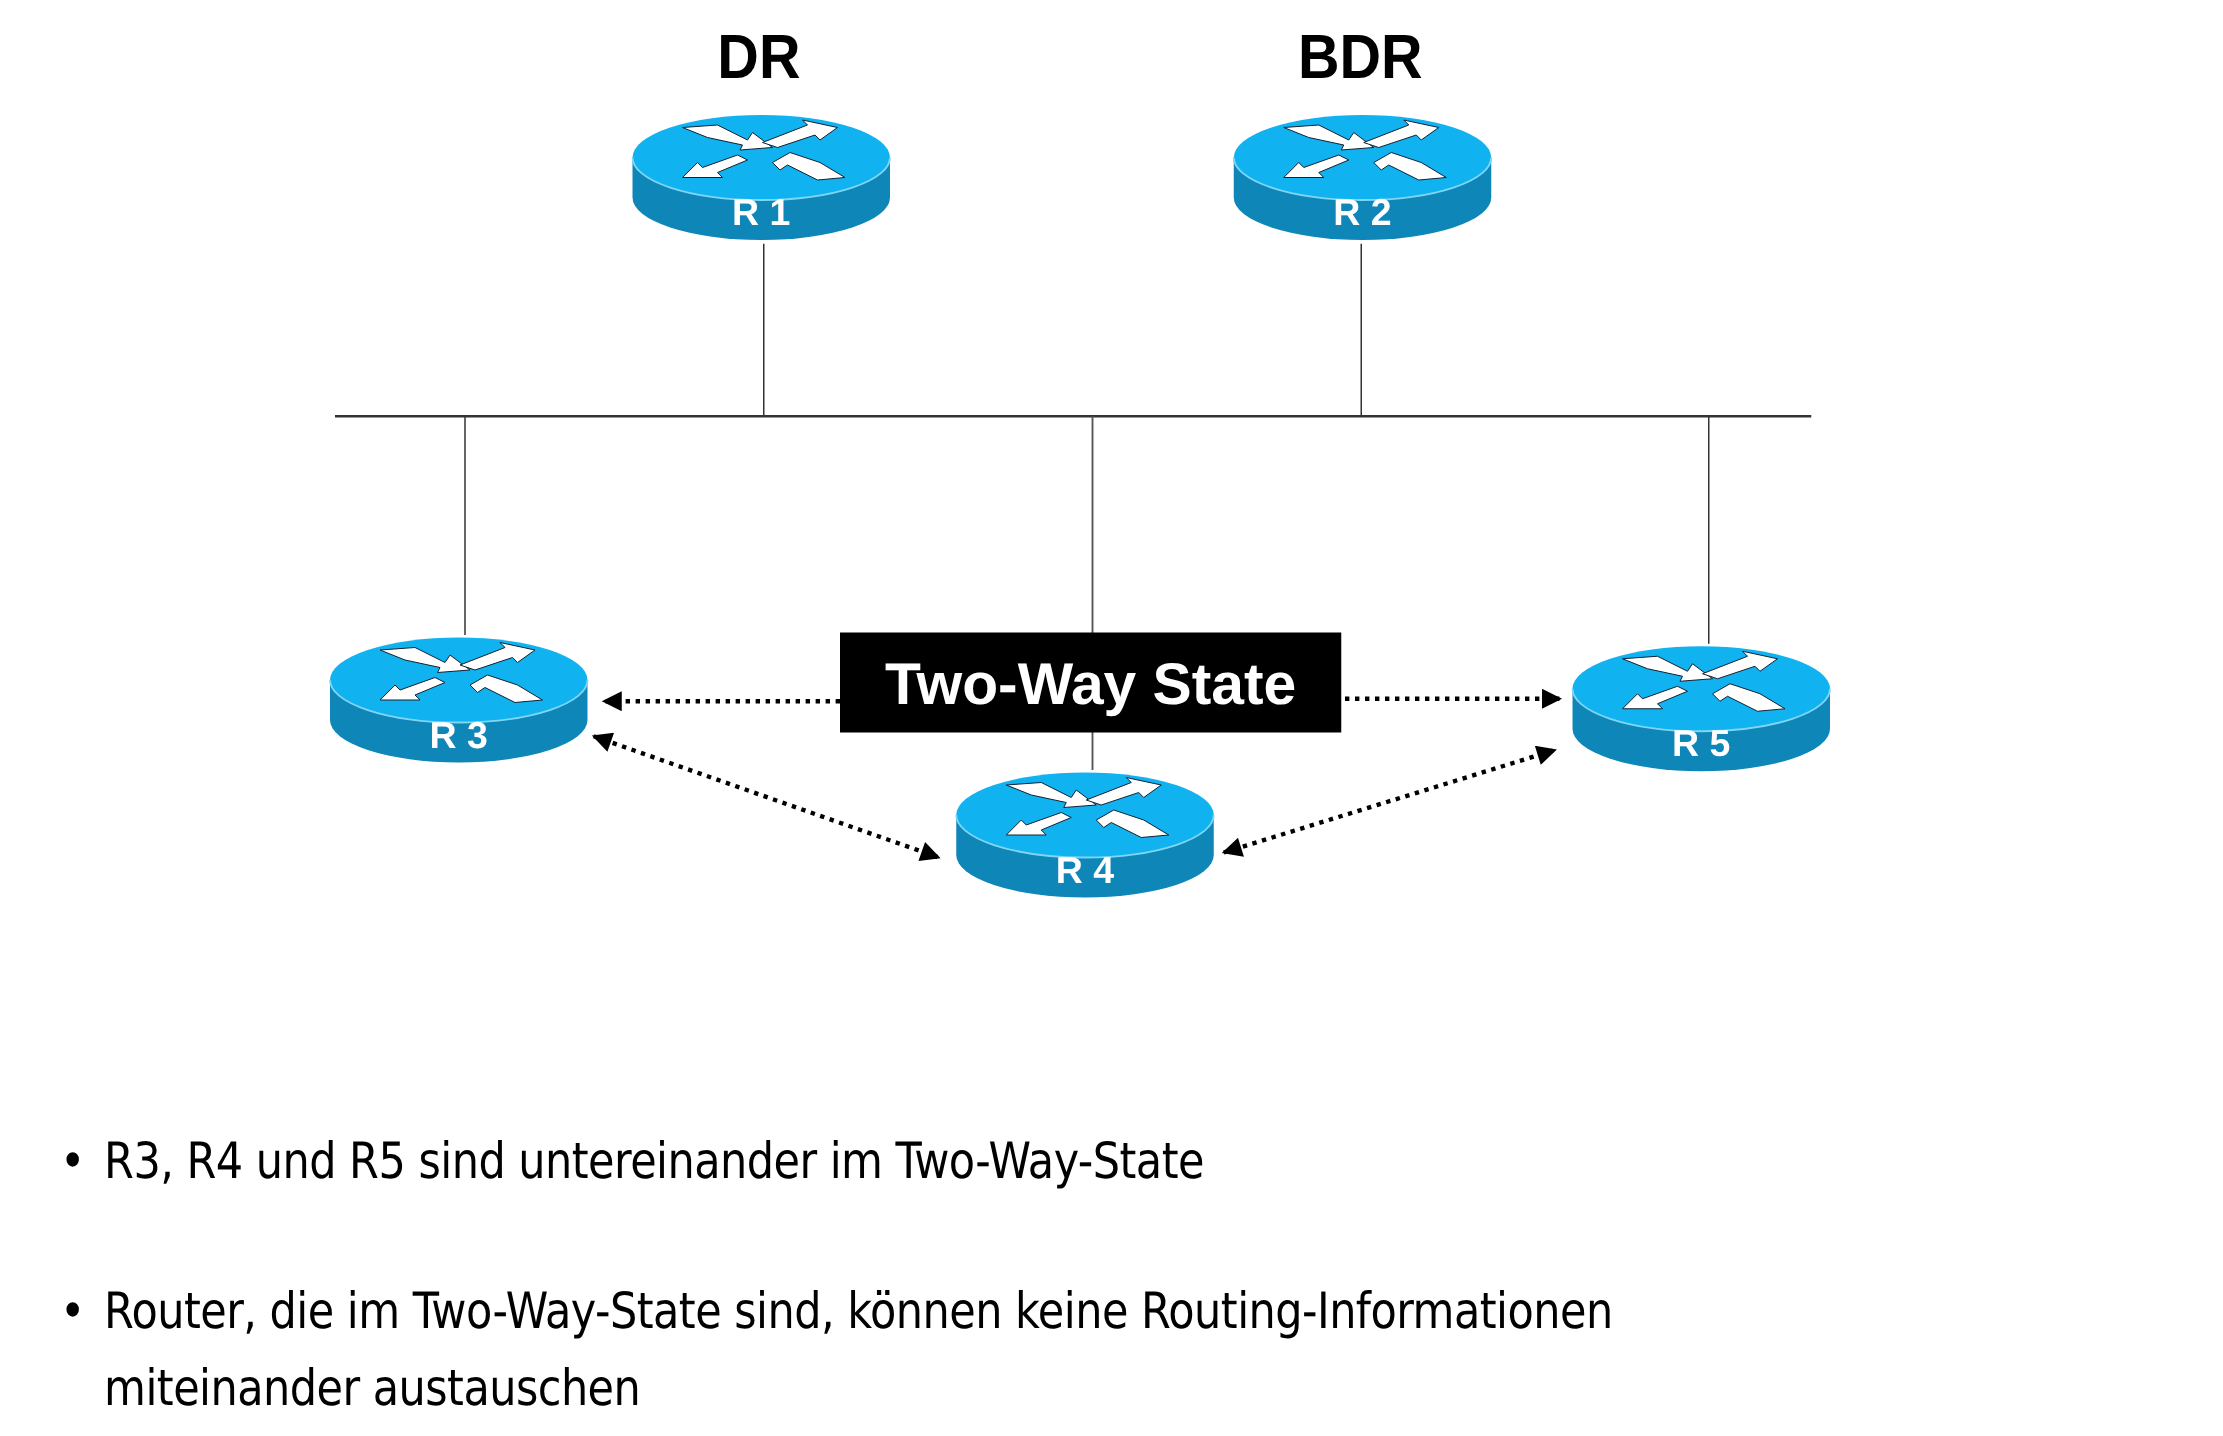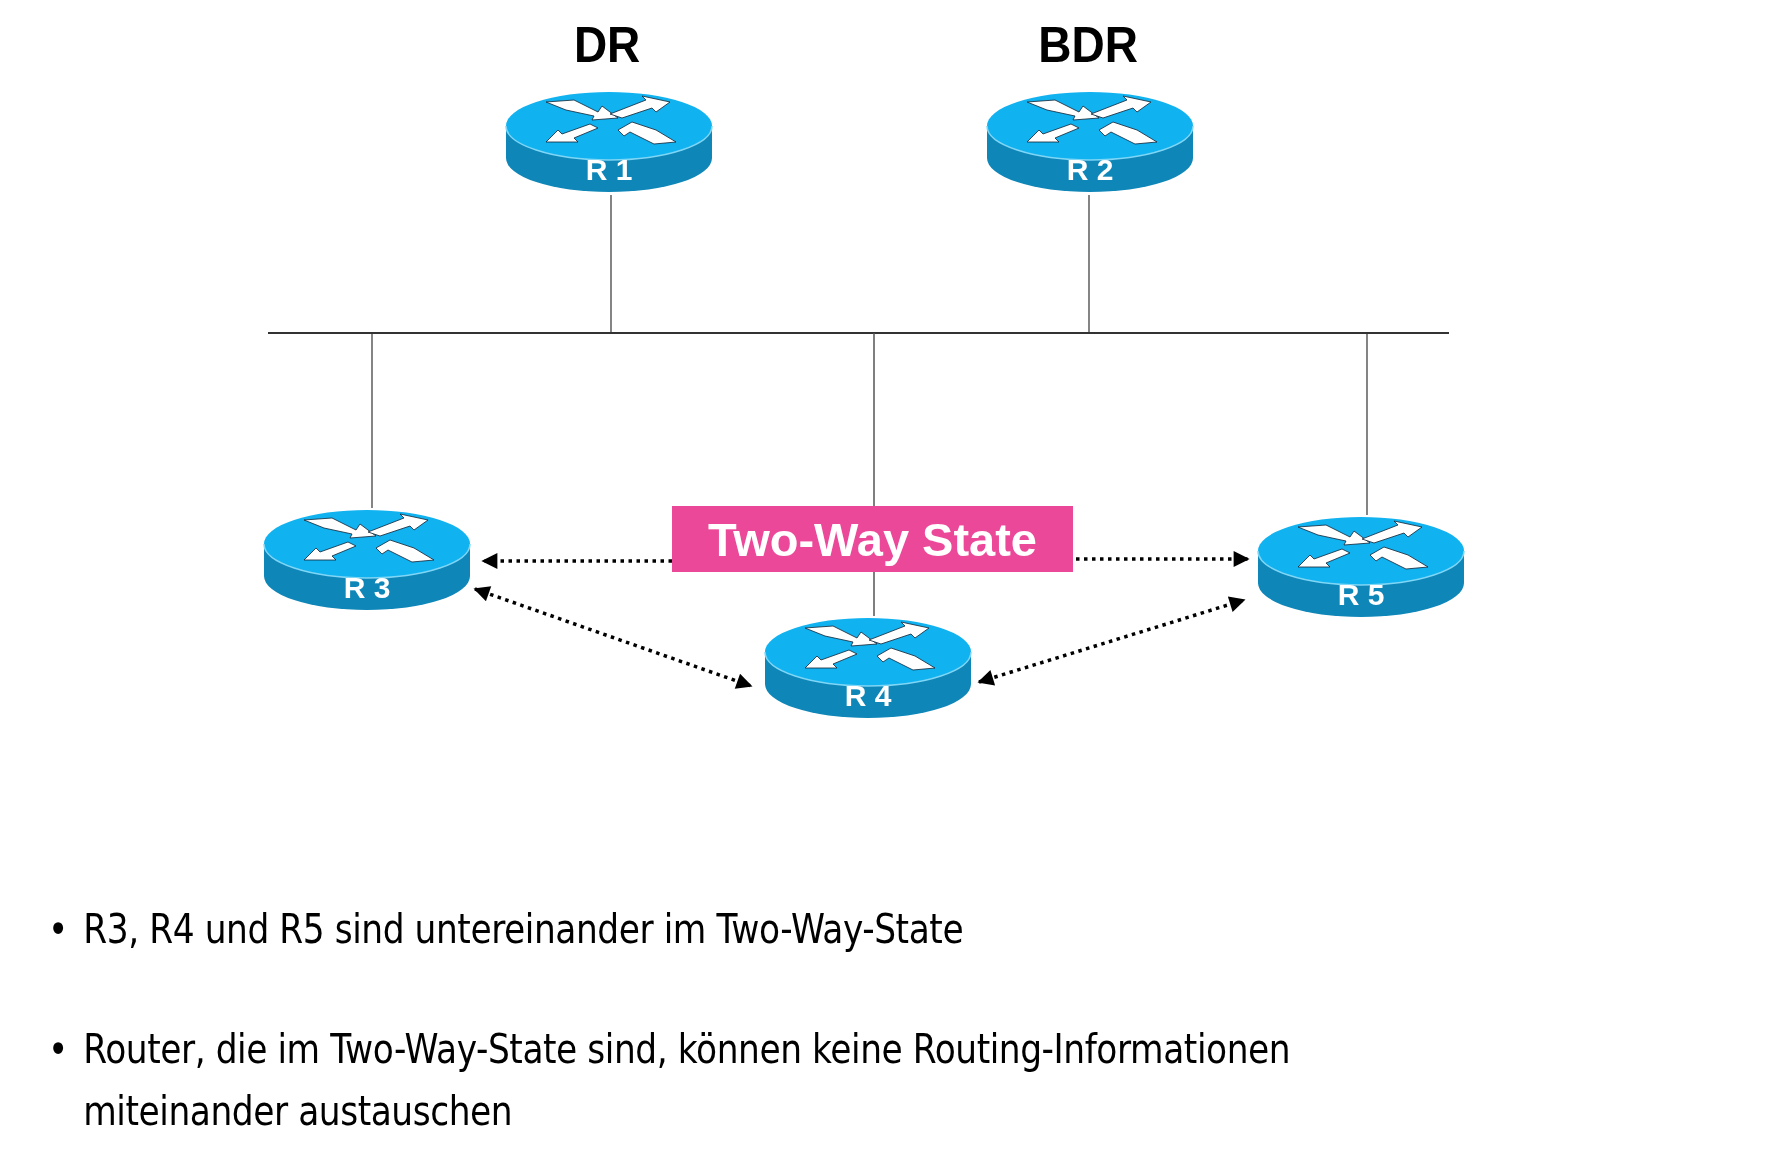--- a/index.html
+++ b/index.html
@@ -1,19 +1,19 @@
 <!DOCTYPE html>
 <html><head>
 <meta charset="utf-8">
 <style>
   html, body { margin:0; padding:0; background:#ffffff; }
   body { width:1778px; height:1149px; position:relative; overflow:hidden; font-family:"Liberation Sans", sans-serif; }
   #diagram { position:absolute; left:0; top:0; }
   .role-label { position:absolute; font-family:"Liberation Sans", sans-serif; font-weight:bold; font-size:50px; color:#000; transform:scaleX(0.92); transform-origin:center; }
-  .state-box { position:absolute; left:672px; top:506px; width:401px; height:66px; background:#ec4899; color:#fff; display:flex; align-items:center; justify-content:center; font-family:"Liberation Sans", sans-serif; font-weight:bold; font-size:47px; }
+  .state-box { position:absolute; left:672px; top:506px; width:401px; height:80px; background:#000000; color:#fff; display:flex; align-items:center; justify-content:center; font-family:"Liberation Sans", sans-serif; font-weight:bold; font-size:47px; }
   .bullets { position:absolute; left:48px; top:898px; width:1720px; font-family:"DejaVu Sans", sans-serif; color:#000; }
   .bullet { position:relative; padding-left:41px; font-size:40px; line-height:62px; letter-spacing:-0.5px; transform:scaleX(0.86); transform-origin:left; width:2000px; }
   .bullet .dot { position:absolute; left:0; top:0; }
   .bullet + .bullet { margin-top:58px; }
 </style>
 </head>
 <body>
 
 <svg id="diagram" width="1778" height="1149" viewBox="0 0 1778 1149">
   <defs>

